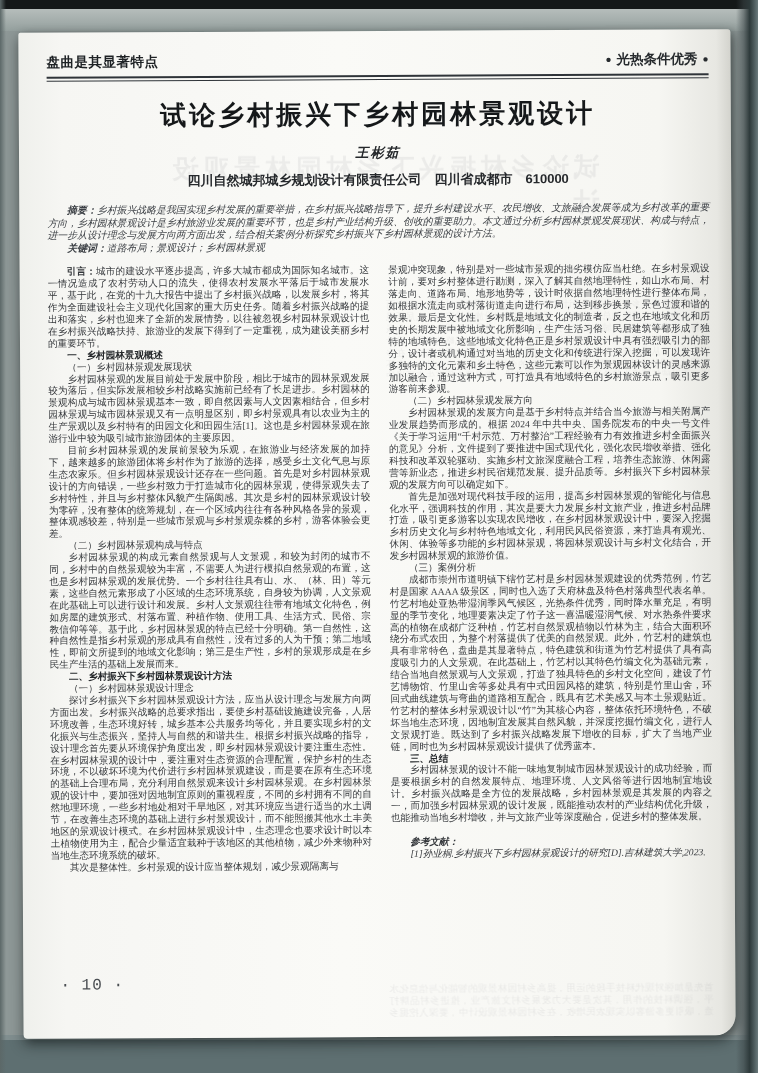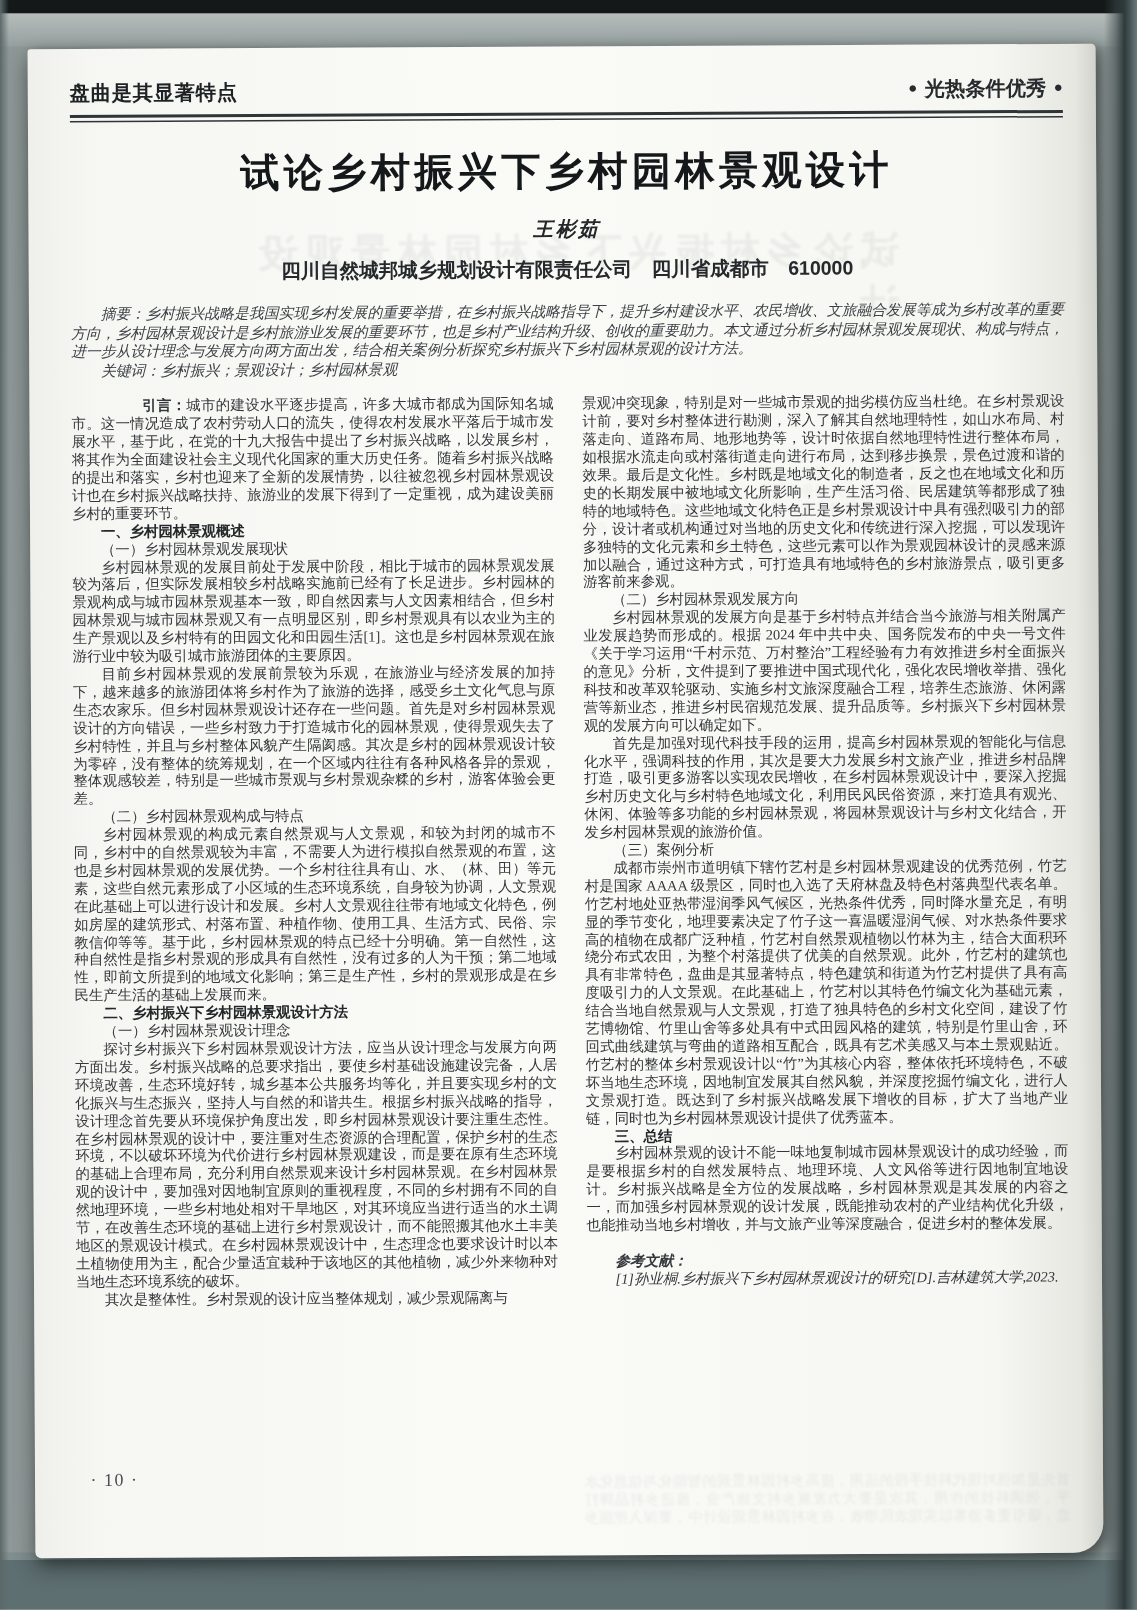--- a/index.html
+++ b/index.html
@@ -38,33 +38,33 @@
   .title{margin:17px 0 0;text-align:center;font-size:26px;font-weight:bold;
     letter-spacing:3px;color:#15181a;}
   .author{margin-top:12px;text-align:center;font-style:italic;font-weight:bold;
     font-size:13px;letter-spacing:2px;color:#25282b;}
   .affil{margin-top:9px;text-align:center;font-family:"Liberation Sans",sans-serif;
     font-weight:bold;font-size:13px;color:#26292c;}
 
   .abstract{margin-top:14px;font-style:italic;font-size:9.9px;line-height:12.6px;
     text-align:justify;color:#3d4146;}
   .abstract p{margin:0;text-indent:2em;}
-  .abstract .lead{font-weight:normal;}
+  .abstract .lead{font-weight:bold;}
 
   .cols{display:flex;gap:19px;margin-top:11px;height:692px;overflow:hidden;
     font-size:9.6px;line-height:11.9px;text-align:justify;color:#34373b;}
   .col{flex:1 1 0;min-width:0;}
   .col p{margin:0;text-indent:2em;}
   .col p.h-major{font-weight:bold;color:#25282b;}
   .col p.cont{text-indent:0;}
   .col p.refhead{font-weight:bold;font-style:italic;margin-top:12px;}
   .col p.refitem{font-style:italic;}
-  .lead-inline{font-weight:bold;margin-left:28px;}
+  .lead-inline{font-weight:bold;}
 
-  .pageno{position:absolute;left:37px;bottom:44px;font-size:12px;letter-spacing:1px;color:#4a4e52;}
+  .pageno{position:absolute;left:37px;bottom:44px;font-size:16px;letter-spacing:1px;color:#4a4e52;font-family:Liberation Mono, monospace;}
 
   
   .ghost{position:absolute;transform:scaleX(-1);opacity:.05;filter:blur(.7px);
     pointer-events:none;text-align:justify;color:#223;overflow:hidden;}
   .ghost-title{left:150px;top:120px;width:430px;font-size:26px;font-weight:bold;letter-spacing:3px;opacity:.06;}
   .ghost-a{left:366px;top:268px;width:324px;height:78px;font-size:9.6px;line-height:11.9px;}
   .ghost-b{left:366px;top:952px;width:324px;height:34px;font-size:9.6px;line-height:11.9px;opacity:.07;}
 </style>
 </head>
 <body>
@@ -87,21 +87,21 @@
       </span>
     </div>
     <div class="rule"></div>
 
     <h1 class="title">试论乡村振兴下乡村园林景观设计</h1>
     <div class="author">王彬茹</div>
     <div class="affil">四川自然城邦城乡规划设计有限责任公司　四川省成都市　610000</div>
 
     <div class="abstract">
       <p><b class="lead">摘要：</b><span>乡村振兴战略是我国实现乡村发展的重要举措，在乡村振兴战略指导下，提升乡村建设水平、农民增收、文旅融合发展等成为乡村改革的重要方向，乡村园林景观设计是乡村旅游业发展的重要环节，也是乡村产业结构升级、创收的重要助力。本文通过分析乡村园林景观发展现状、构成与特点，进一步从设计理念与发展方向两方面出发，结合相关案例分析探究乡村振兴下乡村园林景观的设计方法。</span></p>
-      <p><b class="lead">关键词：</b><span>乡村振兴；景观设计；乡村园林景观</span></p>
+      <p><b class="lead">关键词：</b><span>道路布局；景观设计；乡村园林景观</span></p>
     </div>
 
     <div class="cols">
       <div class="col">
         <p><b class="lead-inline">引言：</b><span>城市的建设水平逐步提高，许多大城市都成为国际知名城市。这一情况造成了农村劳动人口的流失，使得农村发展水平落后于城市发展水平，基于此，在党的十九大报告中提出了乡村振兴战略，以发展乡村，将其作为全面建设社会主义现代化国家的重大历史任务。随着乡村振兴战略的提出和落实，乡村也迎来了全新的发展情势，以往被忽视乡村园林景观设计也在乡村振兴战略扶持、旅游业的发展下得到了一定重视，成为建设美丽乡村的重要环节。</span></p>
         <p class="h-major">一、乡村园林景观概述</p>
         <p>（一）乡村园林景观发展现状</p>
         <p>乡村园林景观的发展目前处于发展中阶段，相比于城市的园林景观发展较为落后，但实际发展相较乡村战略实施前已经有了长足进步。乡村园林的景观构成与城市园林景观基本一致，即自然因素与人文因素相结合，但乡村园林景观与城市园林景观又有一点明显区别，即乡村景观具有以农业为主的生产景观以及乡村特有的田园文化和田园生活[1]。这也是乡村园林景观在旅游行业中较为吸引城市旅游团体的主要原因。</p>
         <p>目前乡村园林景观的发展前景较为乐观，在旅游业与经济发展的加持下，越来越多的旅游团体将乡村作为了旅游的选择，感受乡土文化气息与原生态农家乐。但乡村园林景观设计还存在一些问题。首先是对乡村园林景观设计的方向错误，一些乡村致力于打造城市化的园林景观，使得景观失去了乡村特性，并且与乡村整体风貌产生隔阂感。其次是乡村的园林景观设计较为零碎，没有整体的统筹规划，在一个区域内往往有各种风格各异的景观，整体观感较差，特别是一些城市景观与乡村景观杂糅的乡村，游客体验会更差。</p>
         <p>（二）乡村园林景观构成与特点</p>

